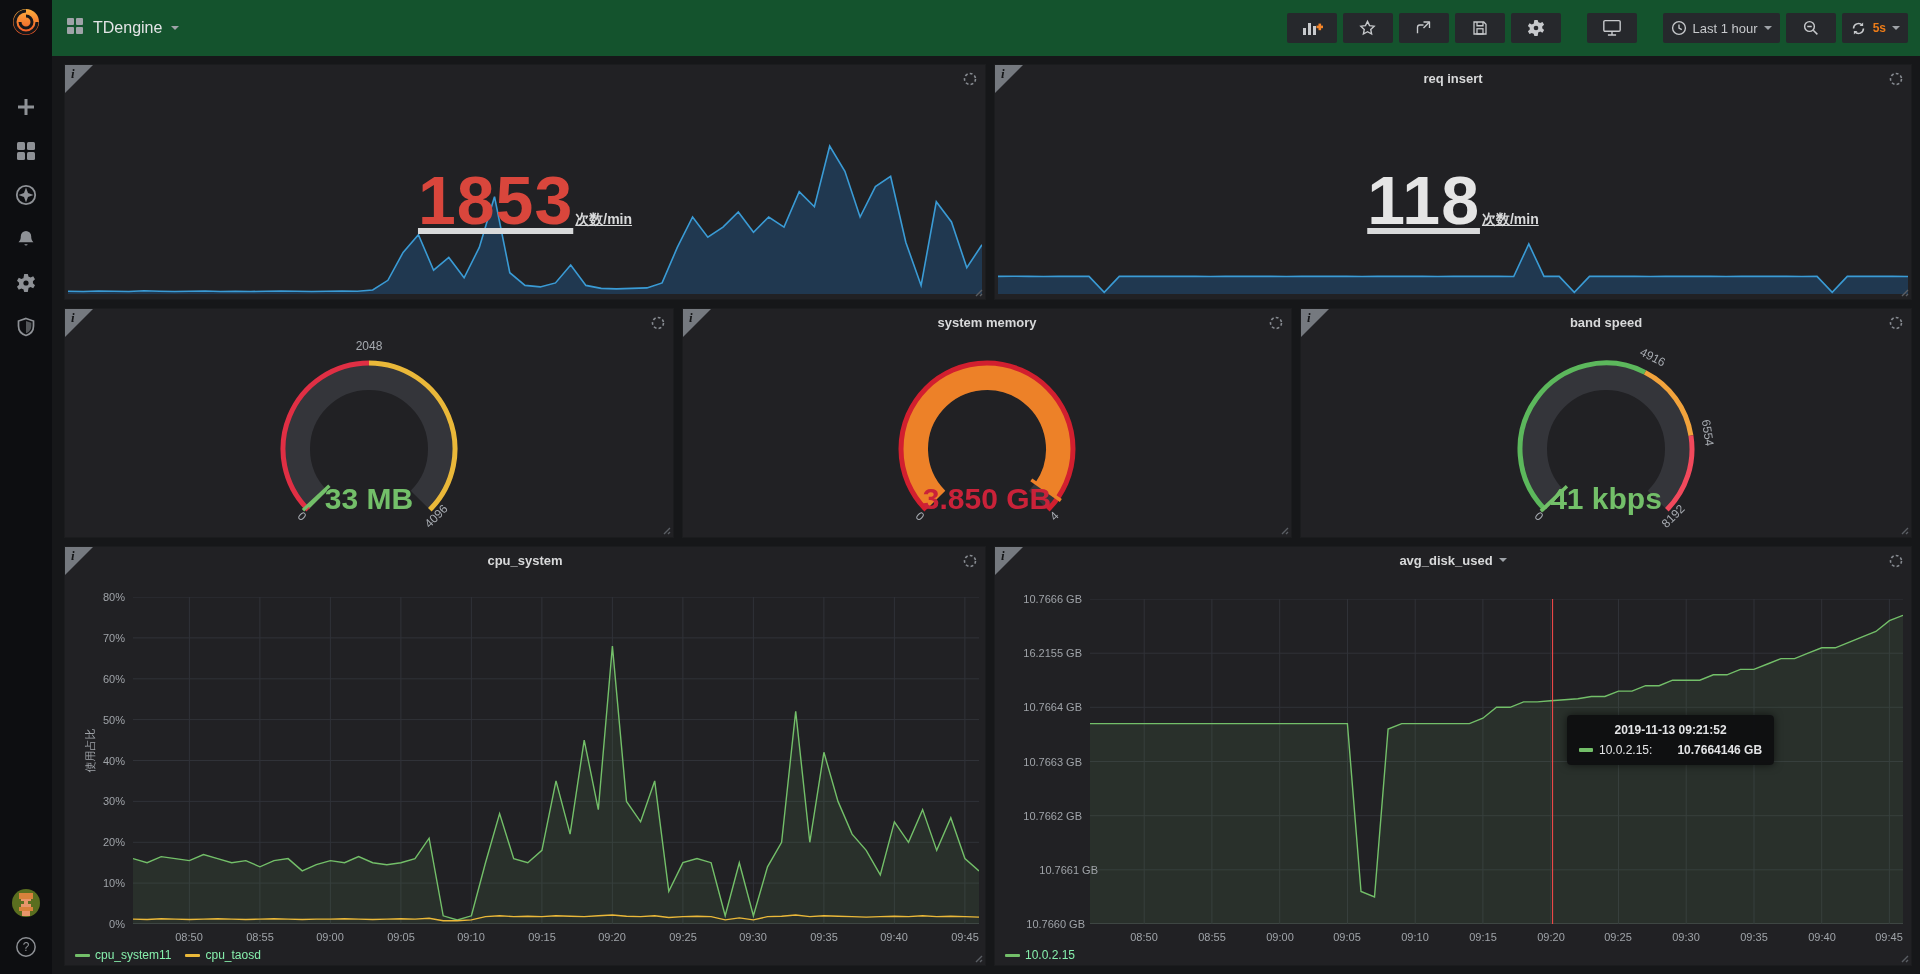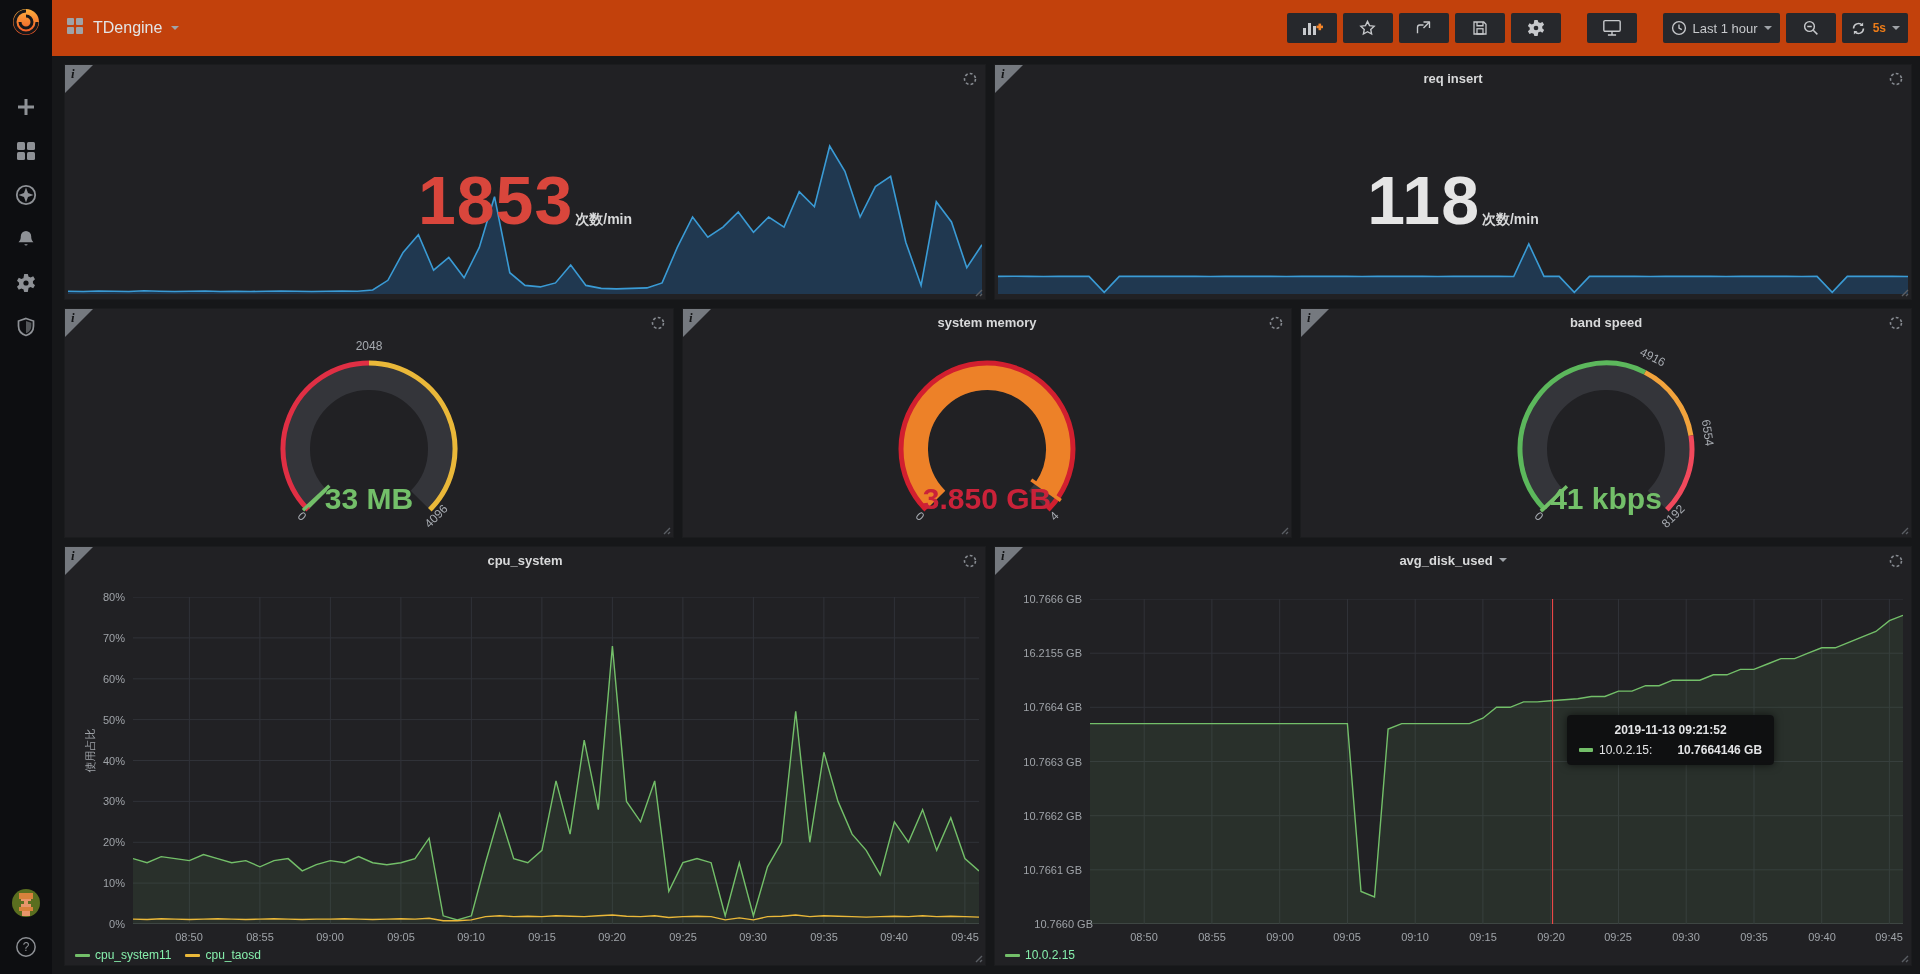--- a/index.html
+++ b/index.html
@@ -8,21 +8,21 @@
 
   
   .sidebar{position:absolute;left:0;top:0;width:52px;height:974px;background:#0d0e11;z-index:30;}
   .side-logo{position:absolute;left:10px;top:6px;width:32px;height:32px;cursor:pointer;}
   .side-menu{position:absolute;left:0;top:96px;width:52px;display:flex;flex-direction:column;align-items:center;gap:22px;}
   .side-ic{width:22px;height:22px;display:flex;align-items:center;justify-content:center;cursor:pointer;}
   .side-ic svg{display:block;}
   .side-bottom{position:absolute;left:0;bottom:16px;width:52px;display:flex;flex-direction:column;align-items:center;gap:18px;}
 
   
-  .topnav{position:absolute;left:52px;top:0;right:0;height:56px;background:#c2410c;display:flex;align-items:center;}
+  .topnav{position:absolute;left:52px;top:0;right:0;height:56px;background:#14532d;display:flex;align-items:center;}
   .crumb{display:flex;align-items:center;gap:9px;margin-left:14px;cursor:pointer;}
   .crumb-title{font-size:16px;color:#e3e4e6;}
   .caret{width:0;height:0;border-left:4px solid transparent;border-right:4px solid transparent;border-top:4px solid #9fa3a8;display:inline-block;}
   .nav-right{margin-left:auto;display:flex;align-items:center;margin-right:12px;}
   .nav-btn{height:30px;min-width:34px;padding:0 8px;margin-left:6px;background:#26282c;border-radius:2px;
            display:flex;align-items:center;justify-content:center;gap:6px;cursor:pointer;color:#c7c9cc;font-size:13px;}
   .nav-btn.gap{margin-left:26px;}
   .refresh-int{color:#eb7b18;font-weight:bold;font-size:12px;}
 
   
@@ -30,21 +30,21 @@
   .panel-title{position:absolute;top:0;left:0;right:0;height:26px;display:flex;align-items:center;justify-content:center;
                gap:6px;font-size:13px;font-weight:bold;color:#d8d9da;cursor:pointer;z-index:5;}
   .info-corner{position:absolute;top:0;left:0;width:28px;height:28px;background:#75797f;
                clip-path:polygon(0 0,100% 0,0 100%);z-index:6;cursor:pointer;}
   .info-corner span{position:absolute;left:6px;top:1px;font-family:"Liberation Serif",serif;font-weight:bold;font-style:italic;
                     font-size:13px;color:#141517;}
   .spinner{position:absolute;top:7px;right:8px;z-index:6;}
   .rsz{position:absolute;right:2px;bottom:2px;z-index:6;cursor:nwse-resize;}
 
   
-  .bigstat{position:absolute;left:0;right:0;top:96px;display:flex;justify-content:center;align-items:baseline;z-index:3;}
+  .bigstat{position:absolute;left:0;right:0;top:96px;display:flex;justify-content:center;align-items:baseline;z-index:3;text-decoration:underline;}
   .bigval{font-size:68px;font-weight:bold;letter-spacing:1px;}
   .bigunit{font-size:14px;font-weight:bold;color:#d8d9da;margin-left:2px;}
   .spark{position:absolute;left:3px;bottom:5px;z-index:2;}
 
   
   .gauge-wrap{position:absolute;left:0;right:0;top:32px;display:flex;justify-content:center;}
 
   
   .ticks{position:absolute;inset:0;pointer-events:none;z-index:2;}
   .ytick{position:absolute;font-size:11px;color:#9fa3a8;text-align:right;}
@@ -435,22 +435,22 @@
       <span>i</span>
     </div>
   <div class="panel-title">
       <span>avg_disk_used</span>
       <span class="caret"></span>
     </div>
   <svg class="spinner" width="14" height="14" viewBox="0 0 14 14">
       <circle cx="7" cy="7" r="5.5" fill="none" stroke="#878b91" stroke-width="1.6" stroke-dasharray="2.8 2.2"></circle>
     </svg>
   <div class="ticks">
-      <span class="ytick" style="left:11px;width:87px;top:371px;">10.7660 GB</span>
-      <span class="ytick" style="left:0;width:87px;top:317px;">10.7661 GB</span>
+      <span class="ytick" style="left:3px;width:87px;top:371px;">10.7660 GB</span>
+      <span class="ytick" style="left:16px;width:87px;top:317px;">10.7661 GB</span>
       <span class="ytick" style="left:0;width:87px;top:263px;">10.7662 GB</span>
       <span class="ytick" style="left:0;width:87px;top:209px;">10.7663 GB</span>
       <span class="ytick" style="left:0;width:87px;top:154px;">10.7664 GB</span>
       <span class="ytick" style="left:0;width:87px;top:100px;">16.2155 GB</span>
       <span class="ytick" style="left:0;width:87px;top:46px;">10.7666 GB</span>
       <span class="xtick" style="left:149px;top:384px;">08:50</span>
       <span class="xtick" style="left:217px;top:384px;">08:55</span>
       <span class="xtick" style="left:285px;top:384px;">09:00</span>
       <span class="xtick" style="left:352px;top:384px;">09:05</span>
       <span class="xtick" style="left:420px;top:384px;">09:10</span>

